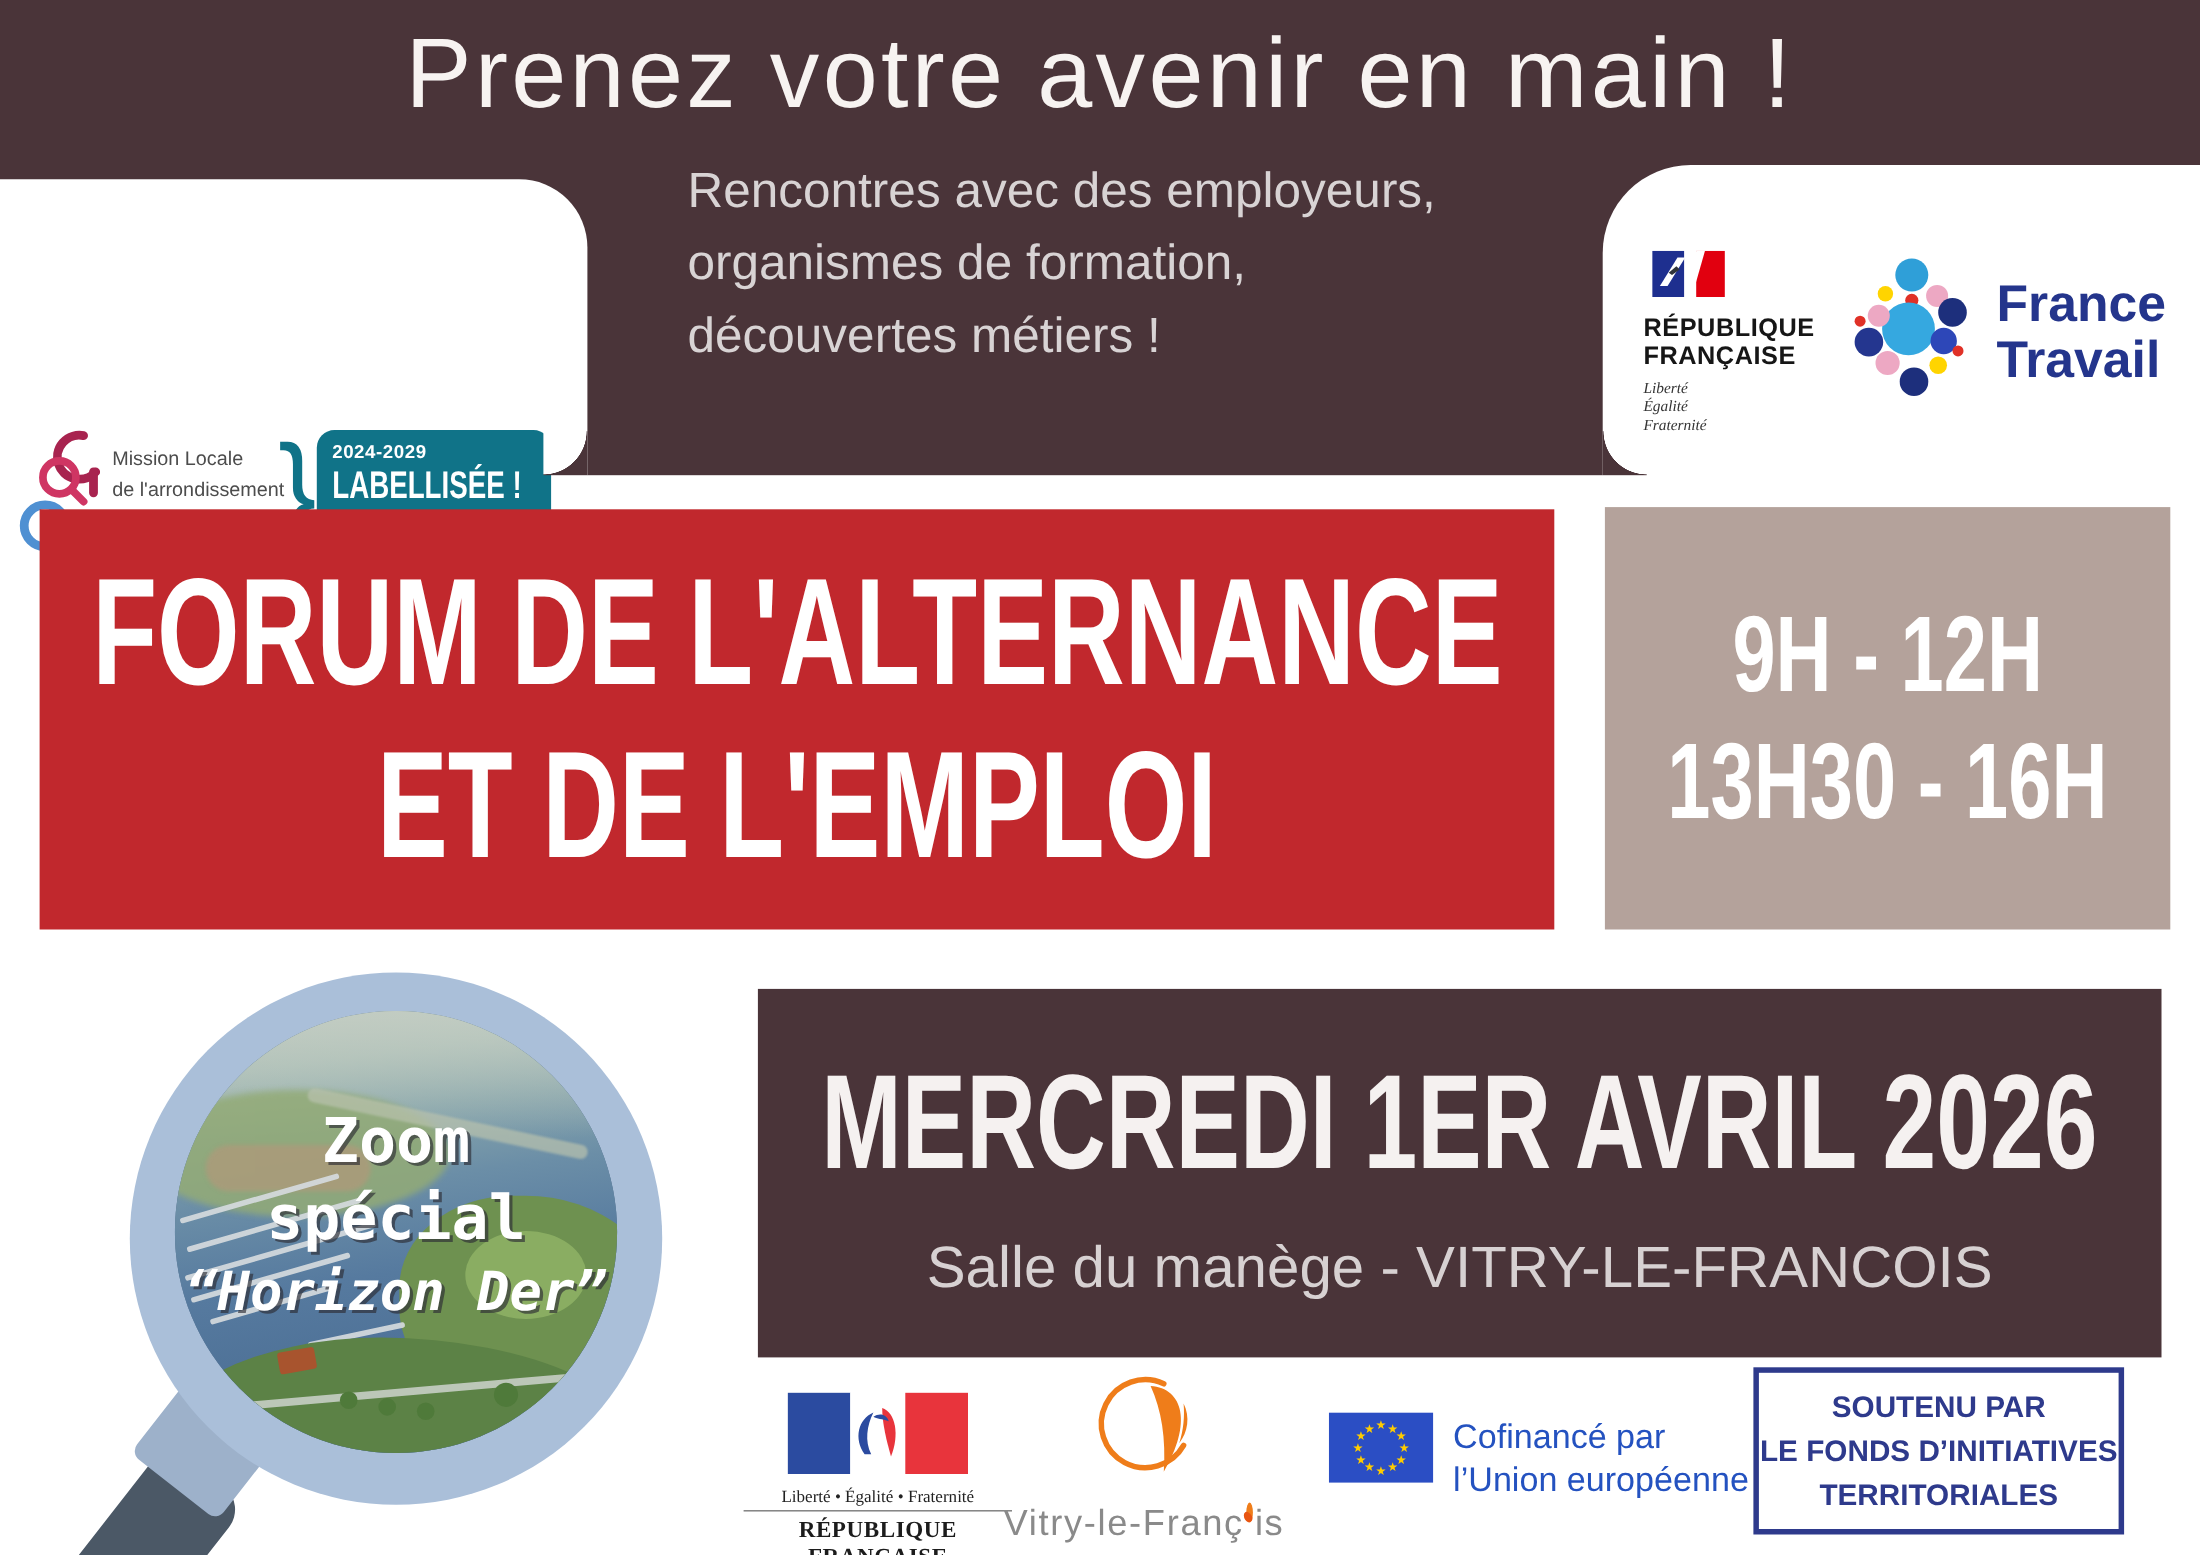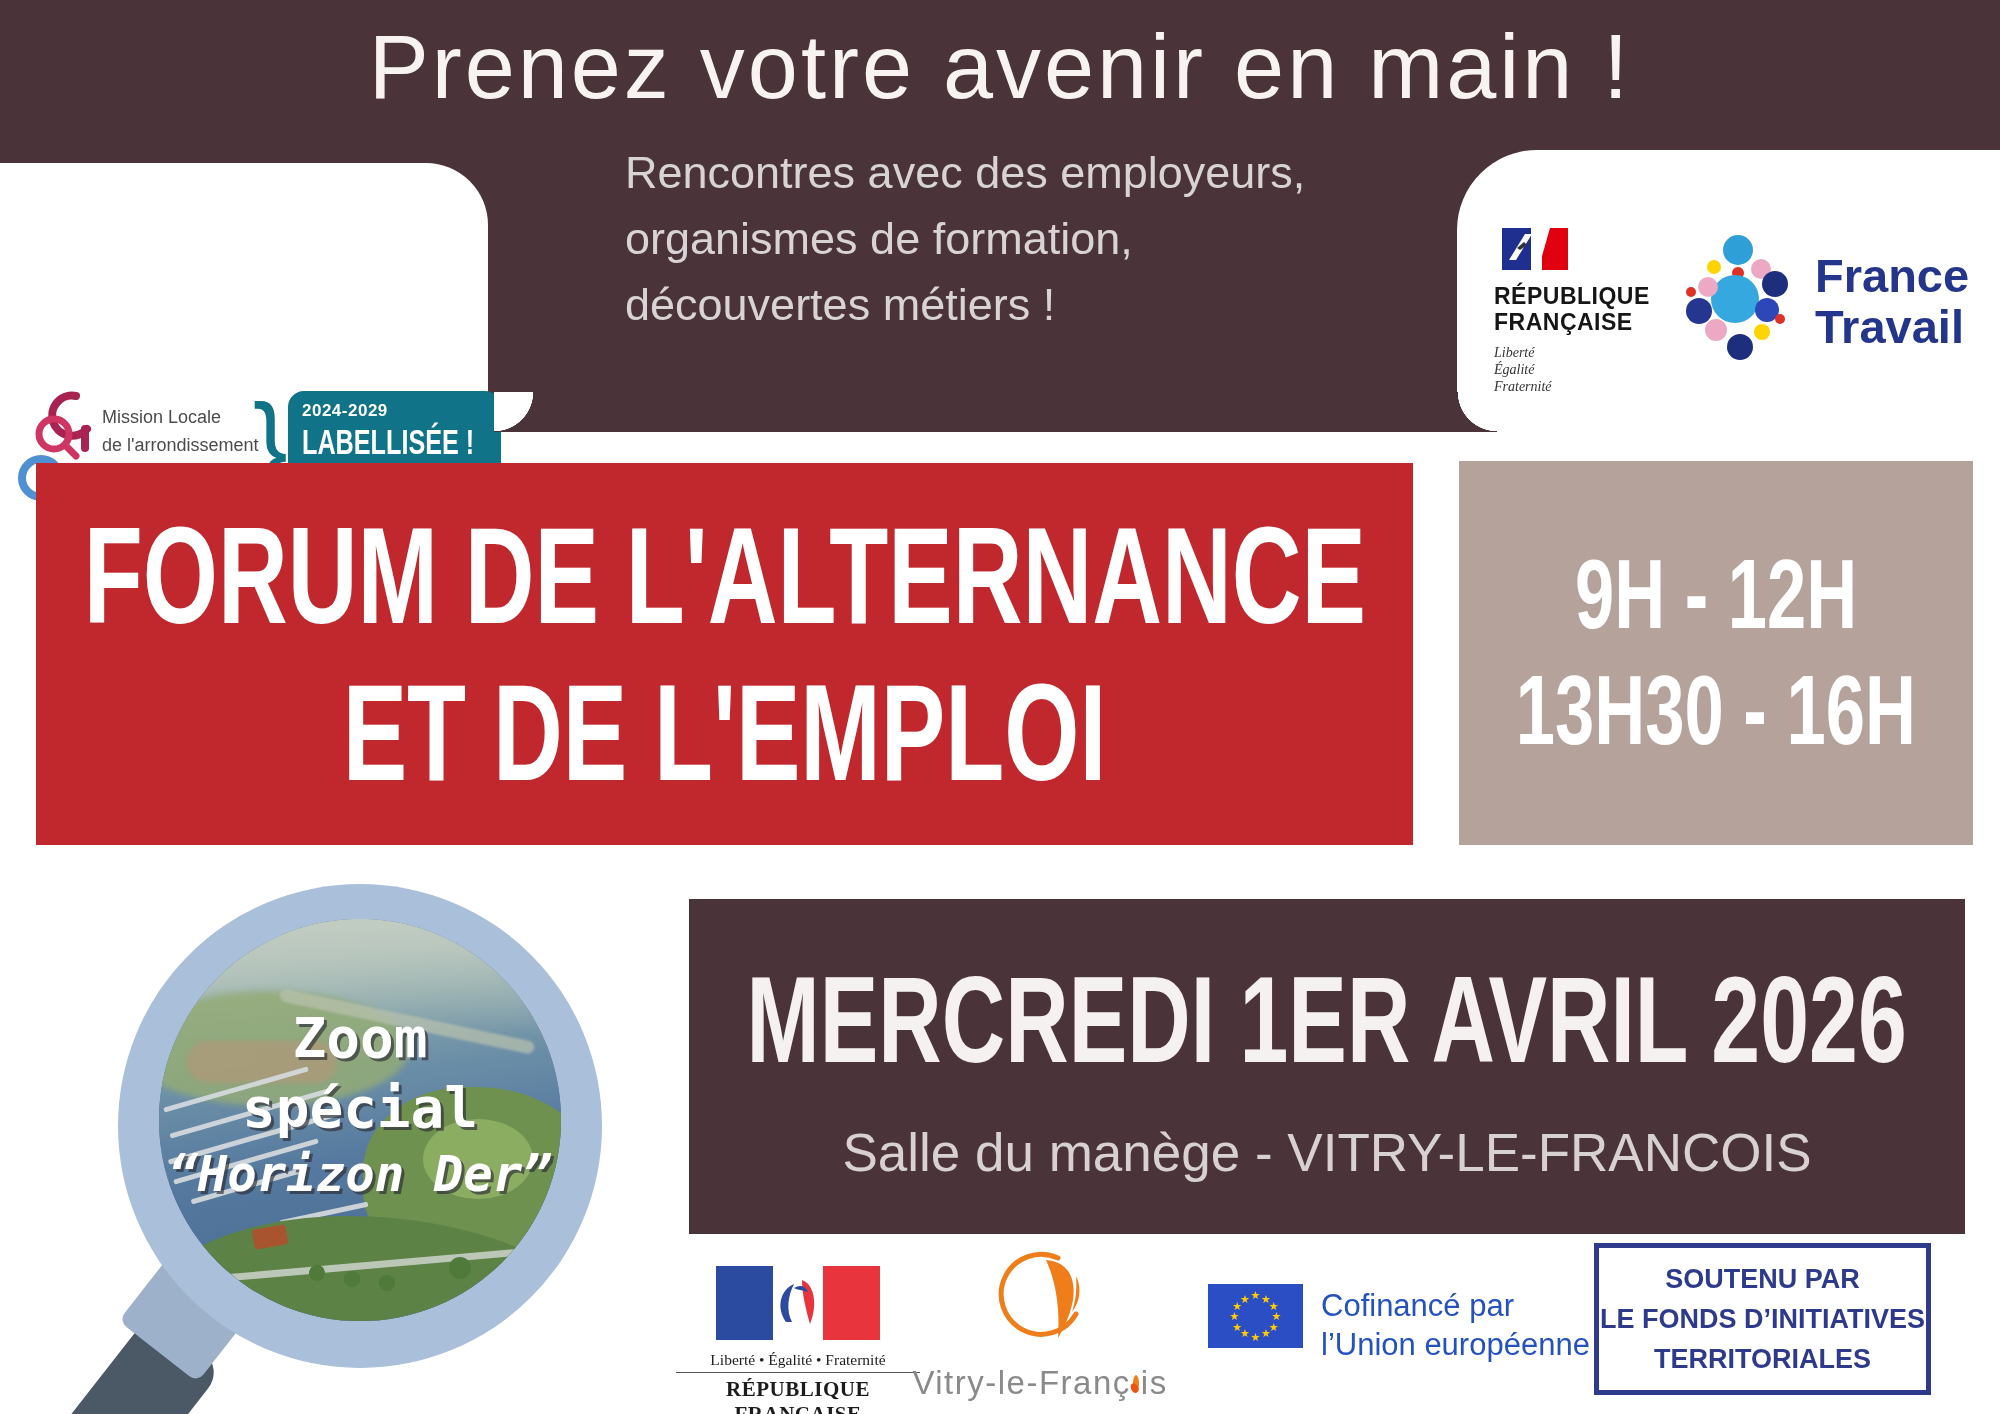--- a/index.html
+++ b/index.html
@@ -8,21 +8,21 @@
     position:relative; overflow:hidden; background:#ffffff;
     font-family:"Liberation Sans", sans-serif;
   }
   
   .header { position:absolute; left:0; top:0; width:2000px; height:432px; background:#4a3439; }
   .main-title {
     position:absolute; left:0; top:16px; width:2000px; text-align:center;
     color:#f7f3f1; font-size:90px; font-weight:400; letter-spacing:3px; white-space:nowrap;
   }
   .panel-left {
-    position:absolute; left:0; top:163px; width:488px; height:270px;
+    position:absolute; left:0; top:163px; width:534px; height:270px;
     background:#ffffff; border-top-right-radius:62px;
   }
   .panel-right {
     position:absolute; left:1457px; top:150px; width:543px; height:283px;
     background:#ffffff; border-top-left-radius:80px;
   }
   .flare-left {
     position:absolute; left:494px; top:392px; width:40px; height:40px;
     background:radial-gradient(circle 40px at 0 0, #ffffff 0 39px, #4a3439 39.5px);
   }
@@ -122,21 +122,21 @@
     text-shadow:3px 3px 0 rgba(45,45,52,.65);
   }
   .mag-l12 { font-size:56px; line-height:1; }
   .mag-l3 { font-size:49px; line-height:1; font-style:italic; white-space:nowrap; }
   
   .rf-classic { position:absolute; left:676px; top:1266px; width:244px; text-align:center; }
   .rf-c-motto { font-family:"Liberation Serif", serif; font-size:15.5px; color:#222; margin-top:7px;
     border-bottom:1px solid #555; padding-bottom:3px; }
   .rf-c-name { font-family:"Liberation Serif", serif; font-weight:700; font-size:21px; color:#1c1c1c; letter-spacing:.5px; margin-top:4px; }
   .vitry { position:absolute; left:915px; top:1246px; width:250px; text-align:center; }
-  .vitry-name { display:flex; align-items:center; justify-content:center; margin-top:2px;
+  .vitry-name { display:flex; align-items:flex-start; justify-content:center; margin-top:2px;
     font-size:33px; color:#8a8a8a; letter-spacing:1.5px; white-space:nowrap; }
   .vitry-o { display:inline-block; width:18px; height:18px; border:3px solid #ef7d1a; border-radius:50%; margin:0 2px; position:relative; top:1px; }
   .vitry-o::after { content:""; position:absolute; right:-2px; bottom:-3px; width:7px; height:10px; background:#e85511; border-radius:50% 50% 50% 50% / 60% 60% 40% 40%; transform:rotate(-30deg); }
   .eu { position:absolute; left:1208px; top:1284px; display:flex; gap:18px; align-items:flex-start; }
   .eu-text { font-size:31px; color:#2452c0; line-height:39px; font-weight:400; margin-top:2px; }
   .soutien {
     position:absolute; left:1594px; top:1243px; width:337px; height:152px;
     border:5px solid #2e3a8c; background:#ffffff; color:#2e3a8c;
     display:flex; flex-direction:column; justify-content:center; align-items:center;
     font-size:27px; font-weight:700; line-height:40px; text-align:center;

